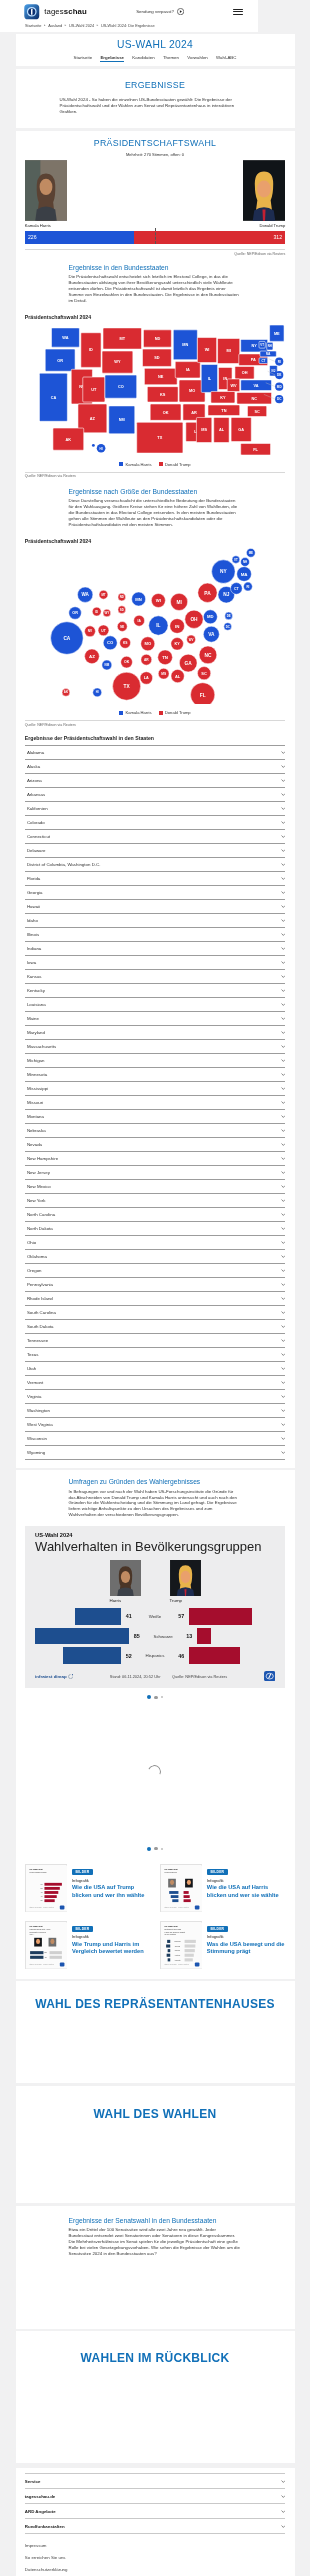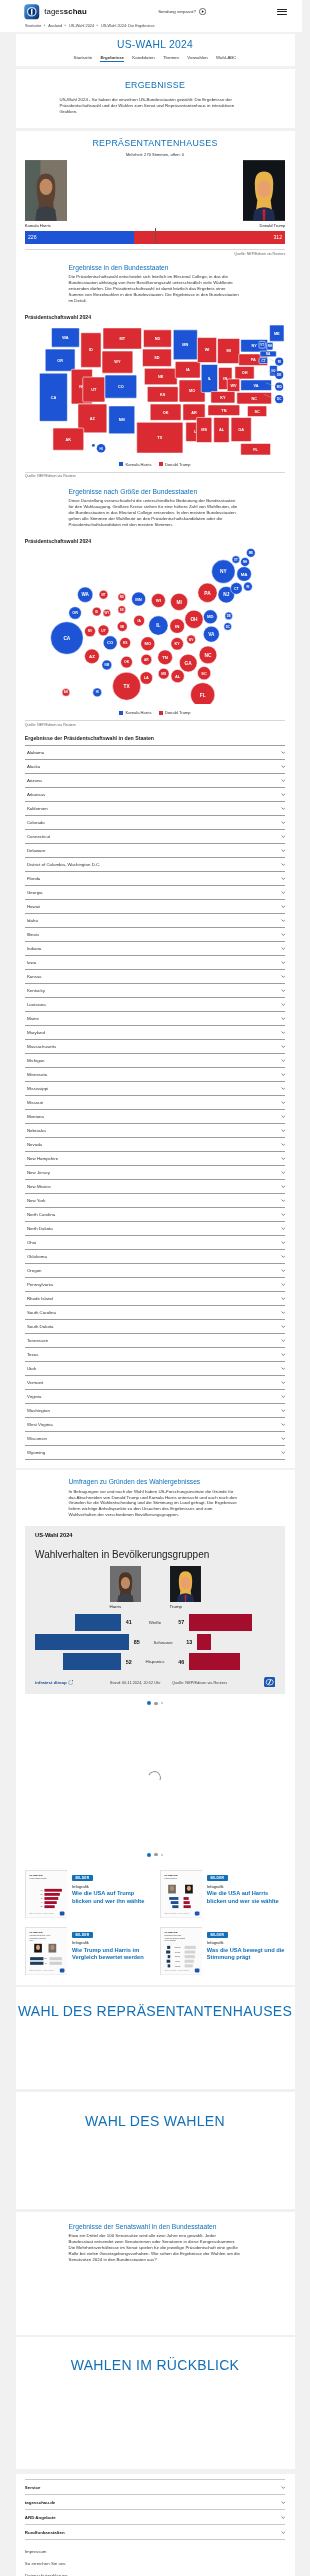--- a/index.html
+++ b/index.html
@@ -1,20 +1,20 @@
 <!DOCTYPE html>
 <html lang="de" style="font-size:8.3px"><head>
 <meta charset="utf-8">
 <title>US-Wahl 2024 – Ergebnisse</title>
 <style>
   html,body{margin:0;padding:0;}
   body{width:310px;background:#f1f1f2;font-family:"Liberation Sans",sans-serif;color:#333;-webkit-font-smoothing:antialiased;}
   .card{background:#fff;margin:2.6px 15.5px 0;}
   
-  .topbar{background:#fff;width:302px;}
+  .topbar{background:#fff;width:258px;}
   .topbar-row{display:flex;align-items:center;padding:4.1px 14.5px 2.1px 24px;}
   .appicon{width:15.5px;height:15.5px;flex:0 0 auto;}
   .wordmark{font-size:7.8px;color:#111;margin-left:4.7px;letter-spacing:0.1px;}
   .wordmark b{font-weight:bold;}
   .sendung{margin-left:auto;margin-right:auto;font-size:4.4px;color:#333;display:flex;align-items:center;gap:2.6px;cursor:pointer;}
   .burger{width:10.3px;height:6.7px;display:flex;flex-direction:column;justify-content:space-between;cursor:pointer;flex:0 0 auto;}
   .burger span{display:block;height:1.1px;background:#222;border-radius:0.5px;}
   .breadcrumb{padding:1px 9.3px 4.1px 25px;font-size:3.9px;color:#444;display:flex;gap:2.6px;align-items:center;}
   .breadcrumb .sep{color:#888;font-size:3.1px;}
   .breadcrumb a{color:#444;text-decoration:none;cursor:pointer;}
@@ -49,21 +49,21 @@
   .legend .sq{width:4.1px;height:4.1px;display:inline-block;margin-right:2.1px;vertical-align:-0.5px;}
   .list-heading{margin:8.3px 9.3px 0;font-size:5.2px;font-weight:bold;color:#1d1d1d;}
   .accordion{margin:4.1px 9.3px 0;}
   .acc-row{display:flex;align-items:center;justify-content:space-between;height:13px;border-top:0.5px solid #9c9c9c;font-size:4.4px;color:#333;cursor:pointer;}
   .acc-row:last-child{border-bottom:0.5px solid #9c9c9c;}
   .acc-row .lbl{padding-left:2.1px;}
   
   .umf-card{padding:8.3px 0 10.3px;}
   .infobox{margin:7.2px 9.3px 0;background:#ededee;padding:6.7px 10.3px 6.2px;}
   .infobox .kicker{font-size:5.7px;font-weight:bold;color:#111;}
-  .infobox .ib-title{font-size:10px;color:#222;margin-top:11px;font-weight:400;}
+  .infobox .ib-title{font-size:13px;color:#222;margin-top:1px;font-weight:400;}
   .ib-photos{display:flex;justify-content:center;gap:29px;margin-top:5.2px;}
   .ib-photo-col{width:31px;}
   .ib-photo{width:31px;height:36px;overflow:hidden;background:#777;}
   .ib-photo-label{font-size:4.4px;color:#222;margin-top:2.1px;}
   .demo-rows{margin-top:4.1px;}
   .demo-row{display:grid;grid-template-columns:1fr 15.5px 37px 15.5px 1fr;align-items:center;height:19.6px;}
   .demo-bar-l{display:flex;justify-content:flex-end;}
   .demo-bar-r{display:flex;justify-content:flex-start;}
   .demo-bar{height:16.5px;}
   .demo-num{font-size:5.4px;font-weight:bold;color:#111;text-align:center;}
@@ -81,21 +81,21 @@
   .spinner{width:11.4px;height:11.4px;border-radius:50%;border:1px solid #909090;border-bottom-color:transparent;border-left-color:transparent;margin:66px auto 0;transform:rotate(-20deg);}
   .teasers{display:grid;grid-template-columns:1fr 1fr;column-gap:9.3px;row-gap:8.3px;margin:13.4px 9.3px 0;}
   .teaser{display:flex;cursor:pointer;}
   .thumb{width:42px;height:48px;background:#fafafa;border:0.5px solid #e2e2e2;flex:0 0 auto;box-sizing:border-box;}
   .teaser-txt{padding-left:5.2px;padding-top:1px;}
   .badge{display:inline-block;background:#1170b8;color:#fff;font-size:3.4px;font-weight:bold;padding:1px 3.6px;border-radius:1px;letter-spacing:0.2px;}
   .teaser-kicker{font-size:4.1px;color:#222;margin-top:2.6px;}
   .teaser-title{font-size:5.7px;font-weight:bold;color:#1170b8;line-height:1.25;margin-top:1.6px;}
   
   .big-card{text-align:center;}
-  .big-title{font-size:14px;font-weight:400;color:#1170b8;letter-spacing:0.3px;}
+  .big-title{font-size:12px;font-weight:700;color:#1170b8;letter-spacing:0.3px;}
   .senres-card{padding:11.4px 0 0;}
   
   .footer-card{padding:5.2px 9.3px 0;}
   .f-acc{display:flex;align-items:center;justify-content:space-between;height:14px;border-top:0.5px solid #c9c9c9;font-size:4.4px;font-weight:bold;color:#222;cursor:pointer;}
   .f-acc:nth-child(4){border-bottom:0.5px solid #c9c9c9;}
   .f-links{margin-top:5.2px;}
   .f-link{font-size:4.4px;color:#444;padding:3.6px 0;cursor:pointer;}
   .ard-row{display:flex;justify-content:flex-end;align-items:center;gap:2.6px;margin:17.6px 5.2px 0;padding-bottom:8.3px;}
   .ard-claim{font-size:3.6px;color:#222;}
   .ard-word{font-size:7.2px;font-weight:bold;color:#111;letter-spacing:0.2px;}
@@ -154,21 +154,21 @@
       <div class="tab">Wahl-ABC</div>
     </div>
 </div>
 
 <div class="card intro-card">
   <div class="intro-title">ERGEBNISSE</div>
   <div class="intro-text">US-Wahl 2024 - So haben die einzelnen US-Bundesstaaten gewählt: Die Ergebnisse der Präsidentschaftswahl und der Wahlen zum Senat und Repräsentantenhaus in interaktiven Grafiken.</div>
 </div>
 
 <div class="card pres-card">
-  <div class="pres-title">REPRÄSENTANTENHAUSES</div>
+  <div class="pres-title">PRÄSIDENTSCHAFTSWAHL</div>
   <div class="majority-note">Mehrheit: 270 Stimmen, offen: 0</div>
 
   <div class="cand-row">
     <div class="cand-photo">
       <svg width="42" height="61" viewBox="0 0 82 118">
         <rect width="82" height="118" fill="#7d7468"></rect>
         <rect x="0" y="0" width="30" height="118" fill="#55605a"></rect>
         <path d="M41 26 q17 0 18 22 q1 24 -4 34 l4 36 H23 l4 -36 q-5 -10 -4 -34 q1 -22 18 -22" fill="#5b4233"></path>
         <ellipse cx="41" cy="52" rx="12.5" ry="16" fill="#c08b62"></ellipse>
         <path d="M23 96 q18 -12 36 0 l3 22 H20 Z" fill="#3a3f46"></path>

